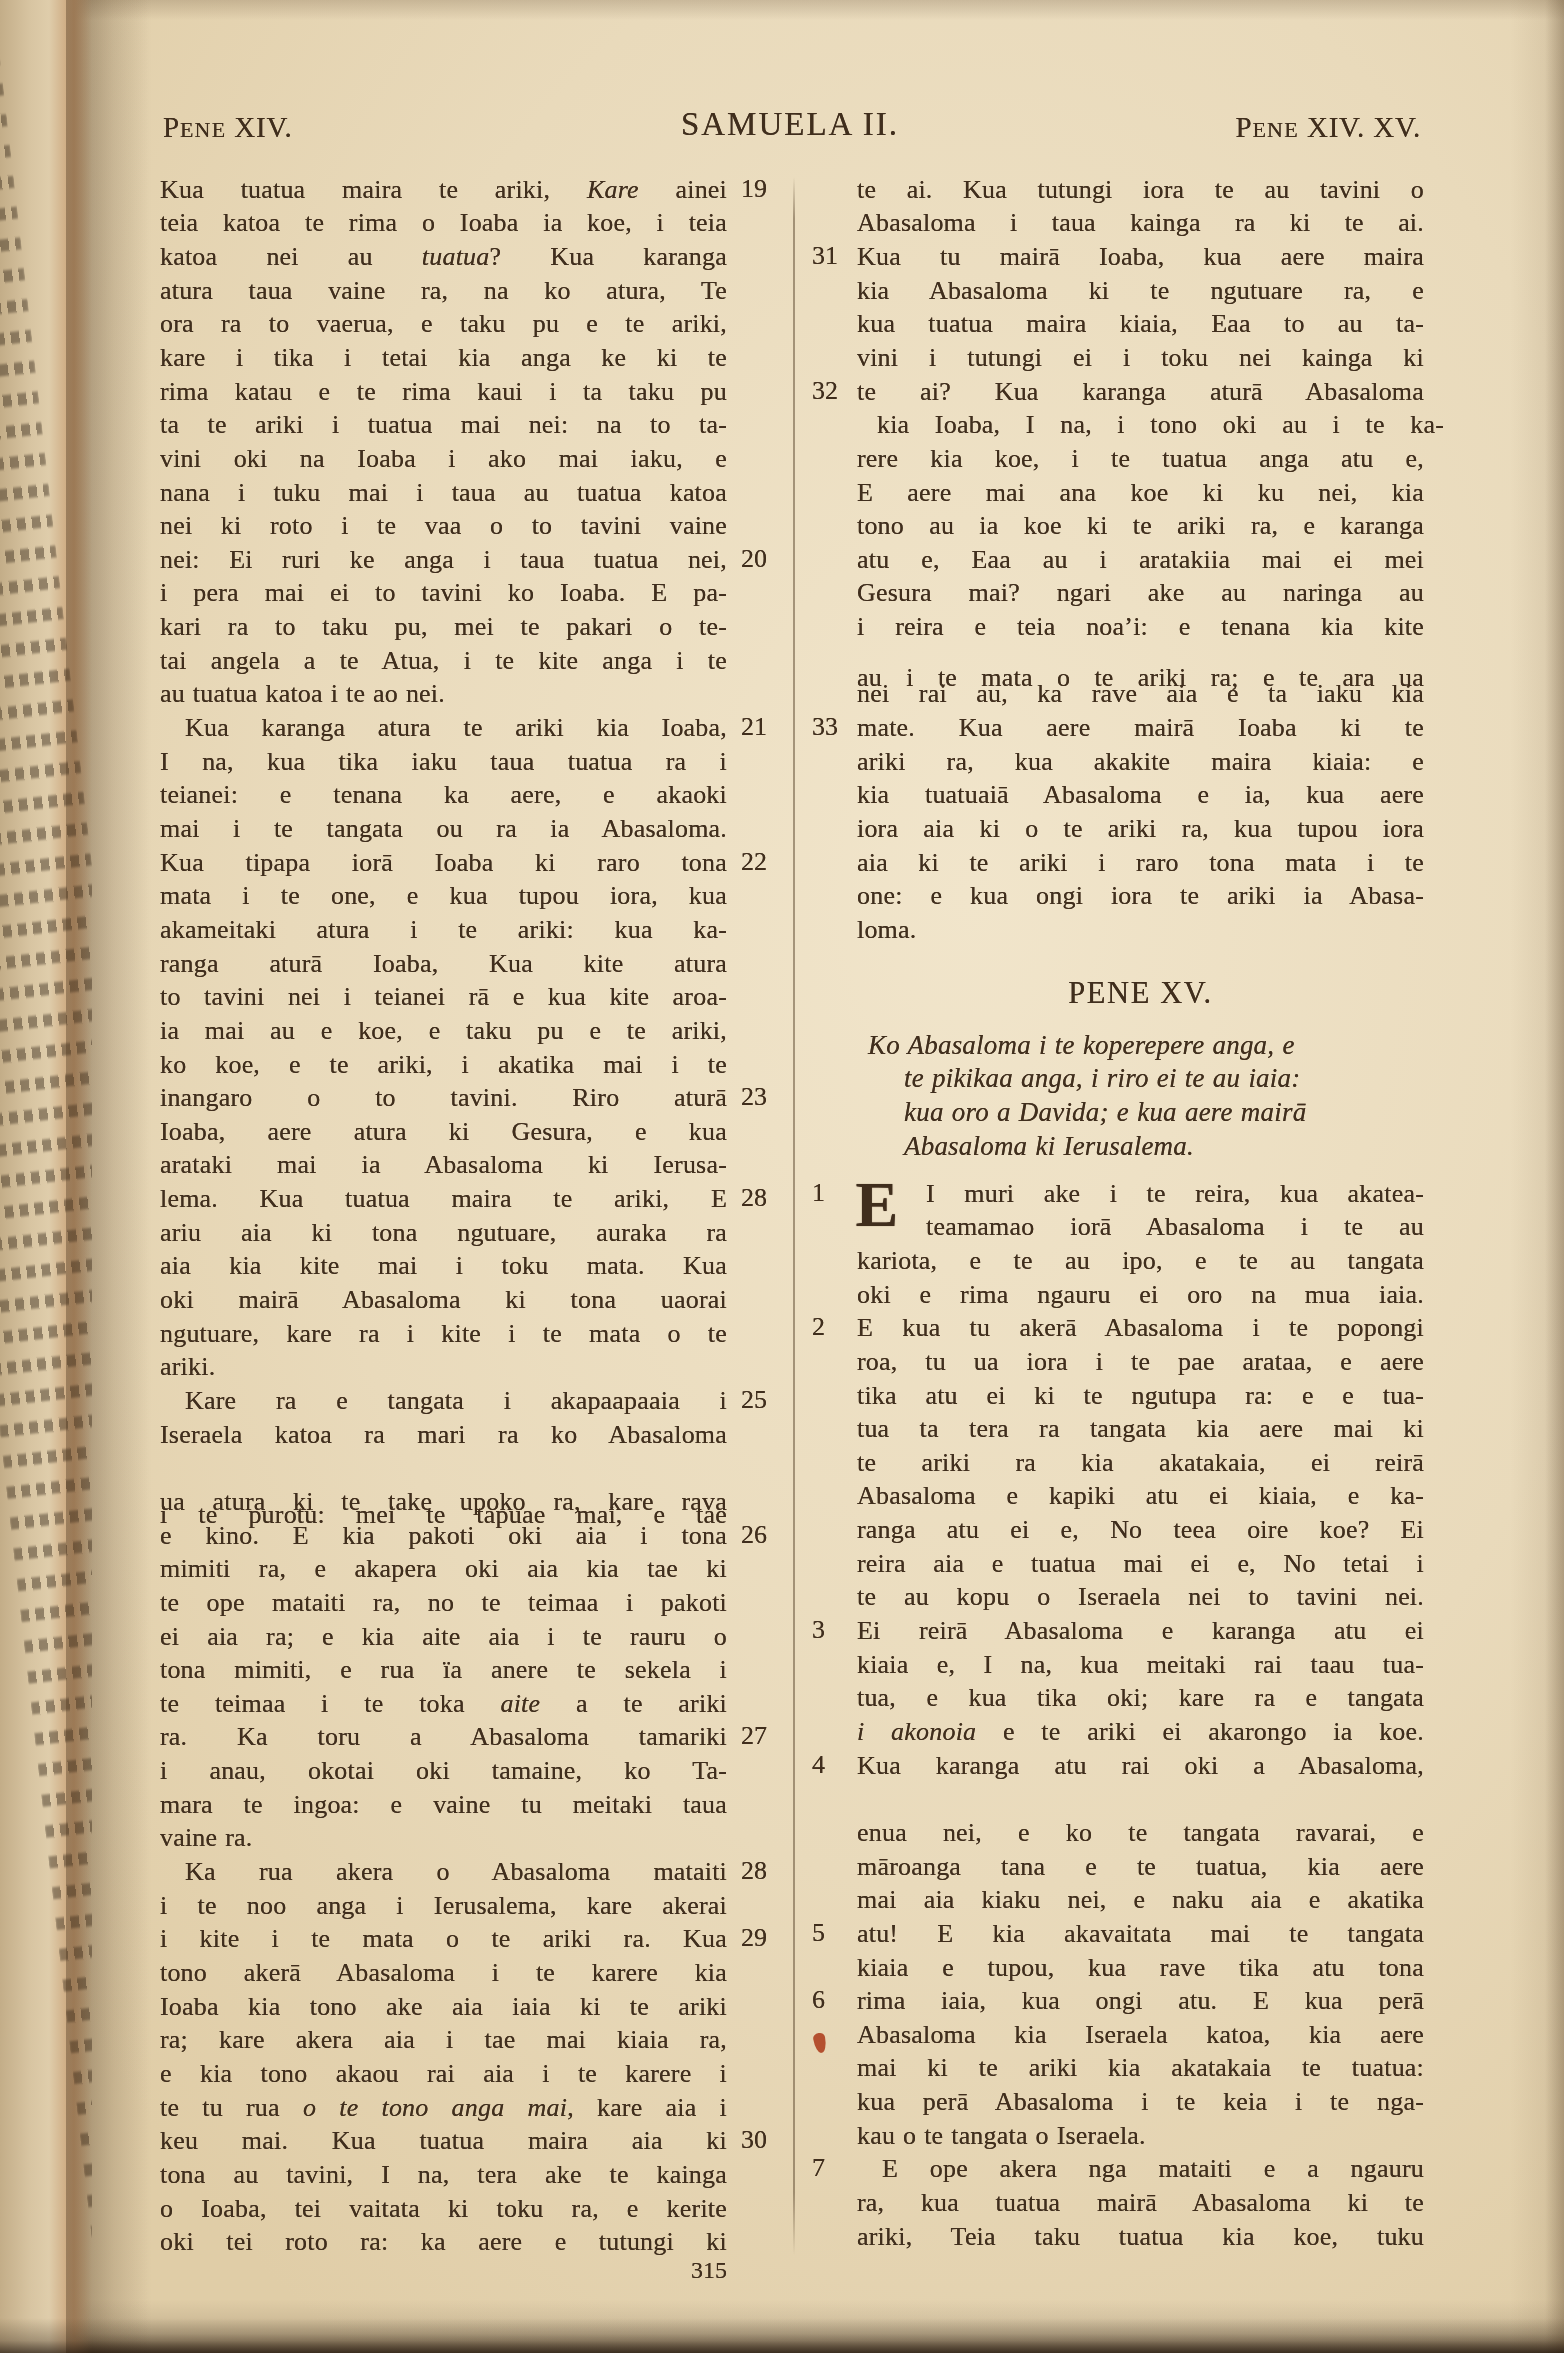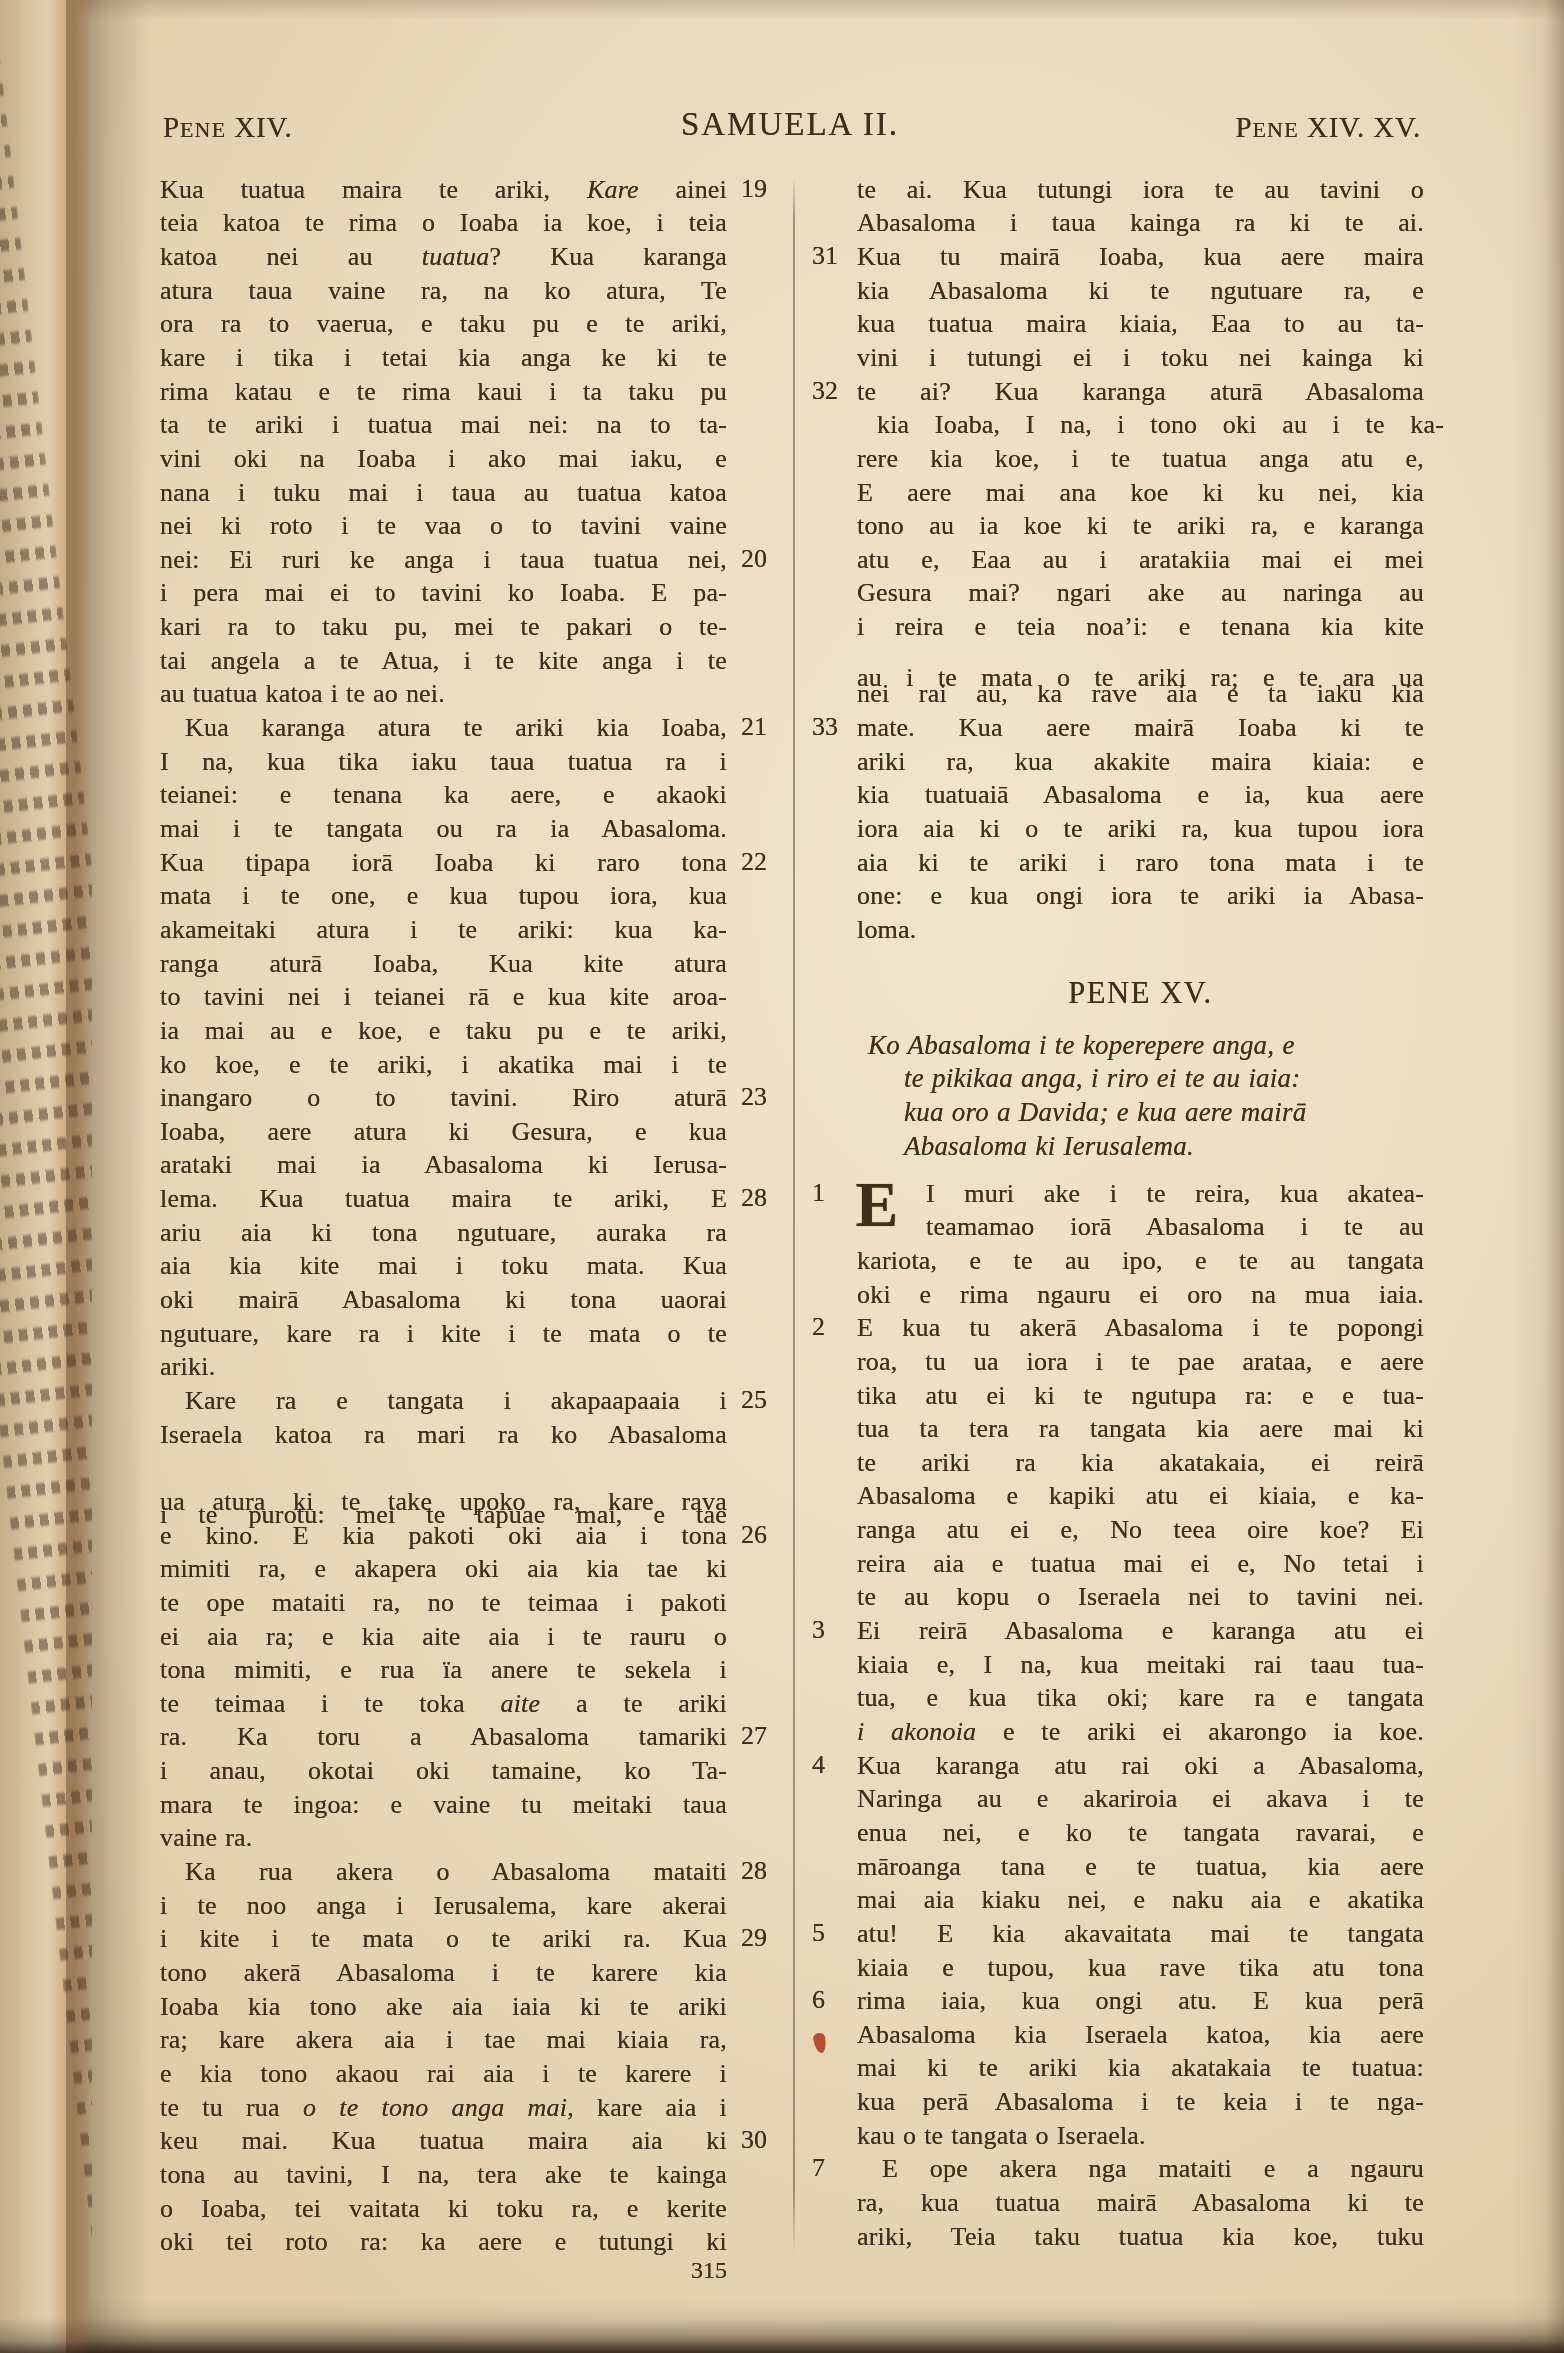--- a/index.html
+++ b/index.html
@@ -232,21 +232,20 @@
     <div class="tl" style="top: 1514px;">ranga atu ei e, No teea oire koe? Ei</div>
     <div class="tl" style="top: 1548px;">reira aia e tuatua mai ei e, No tetai i</div>
     <div class="tl" style="top: 1581px;">te au kopu o Iseraela nei to tavini nei.</div>
     <div class="tl" style="top: 1615px;">Ei reirā Abasaloma e karanga atu ei</div>
     <span class="vn" style="top: 1615px; left: -45px;">3</span>
     <div class="tl" style="top: 1649px;">kiaia e, I na, kua meitaki rai taau tua-</div>
     <div class="tl" style="top: 1682px;">tua, e kua tika oki; kare ra e tangata</div>
     <div class="tl" style="top: 1716px;"><i>i akonoia</i> e te ariki ei akarongo ia koe.</div>
     <div class="tl" style="top: 1750px;">Kua karanga atu rai oki a Abasaloma,</div>
     <span class="vn" style="top: 1750px; left: -45px;">4</span>
-    <div class="tl" style="top: 1783px;">Naringa au e akariroia ei akava i te</div>
     <div class="tl" style="top: 1817px;">enua nei, e ko te tangata ravarai, e</div>
     <div class="tl" style="top: 1851px;">māroanga tana e te tuatua, kia aere</div>
     <div class="tl" style="top: 1884px;">mai aia kiaku nei, e naku aia e akatika</div>
     <div class="tl" style="top: 1918px;">atu! E kia akavaitata mai te tangata</div>
     <span class="vn" style="top: 1918px; left: -45px;">5</span>
     <div class="tl" style="top: 1952px;">kiaia e tupou, kua rave tika atu tona</div>
     <div class="tl" style="top: 1985px;">rima iaia, kua ongi atu. E kua perā</div>
     <span class="vn" style="top: 1985px; left: -45px;">6</span>
     <div class="tl" style="top: 2019px;">Abasaloma kia Iseraela katoa, kia aere</div>
     <div class="tl" style="top: 2052px;">mai ki te ariki kia akatakaia te tuatua:</div>

